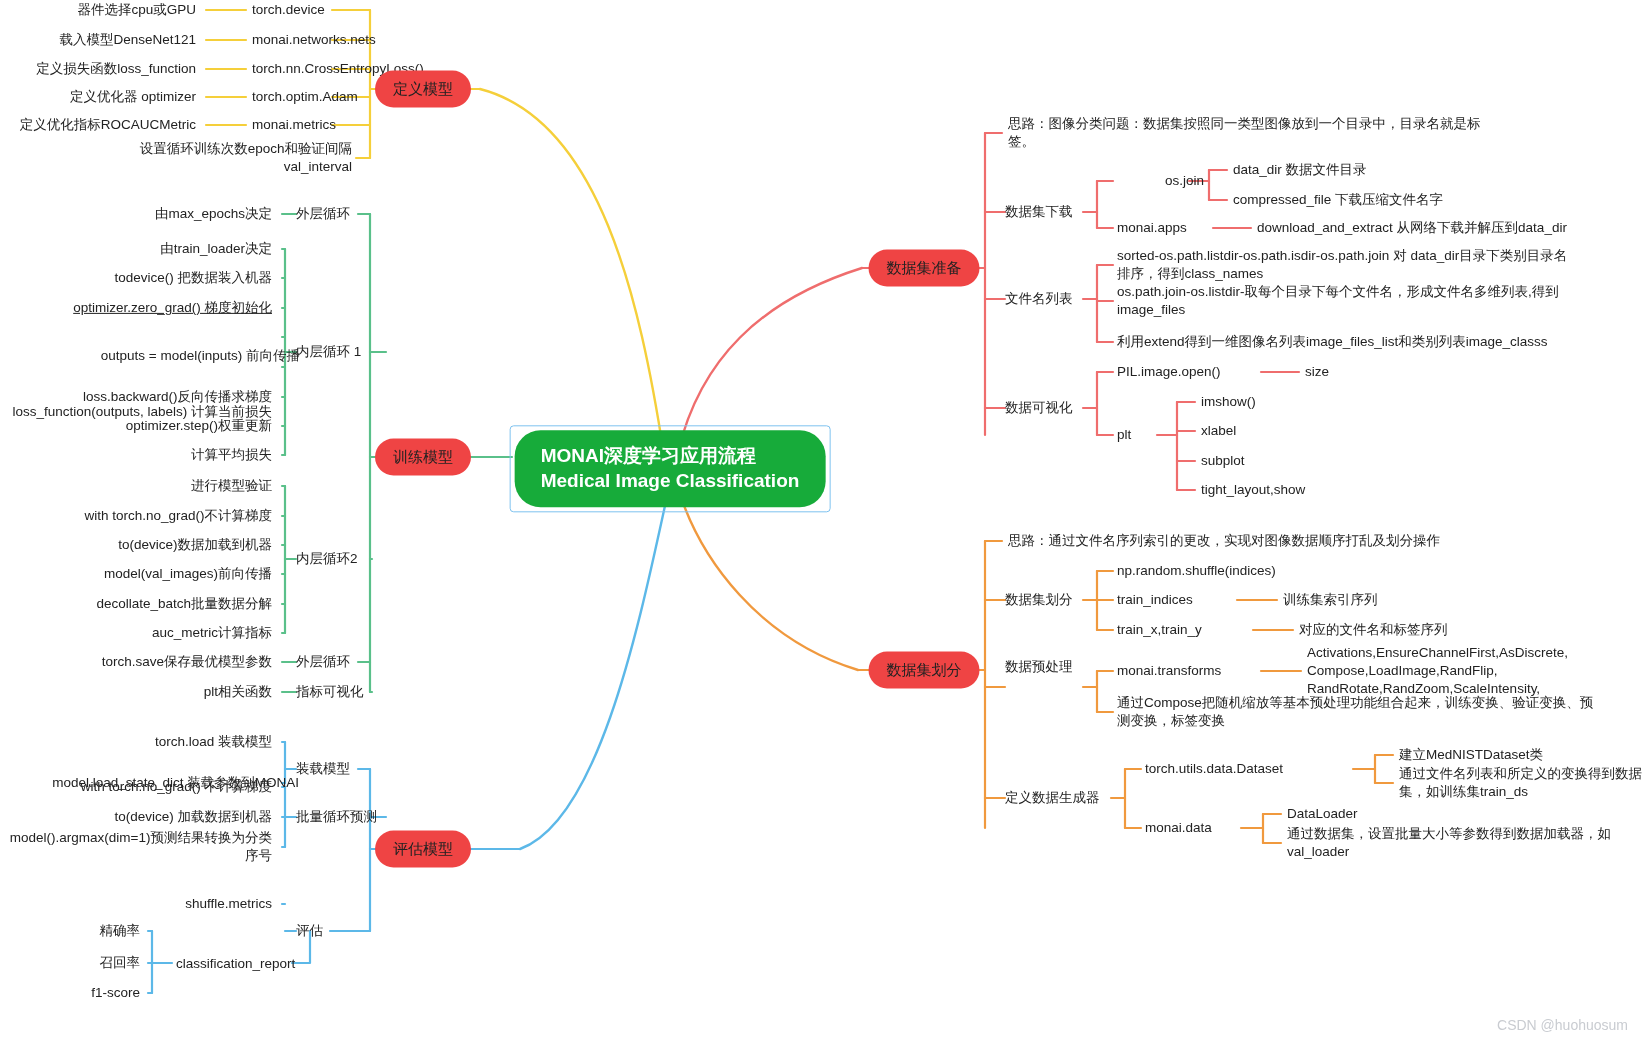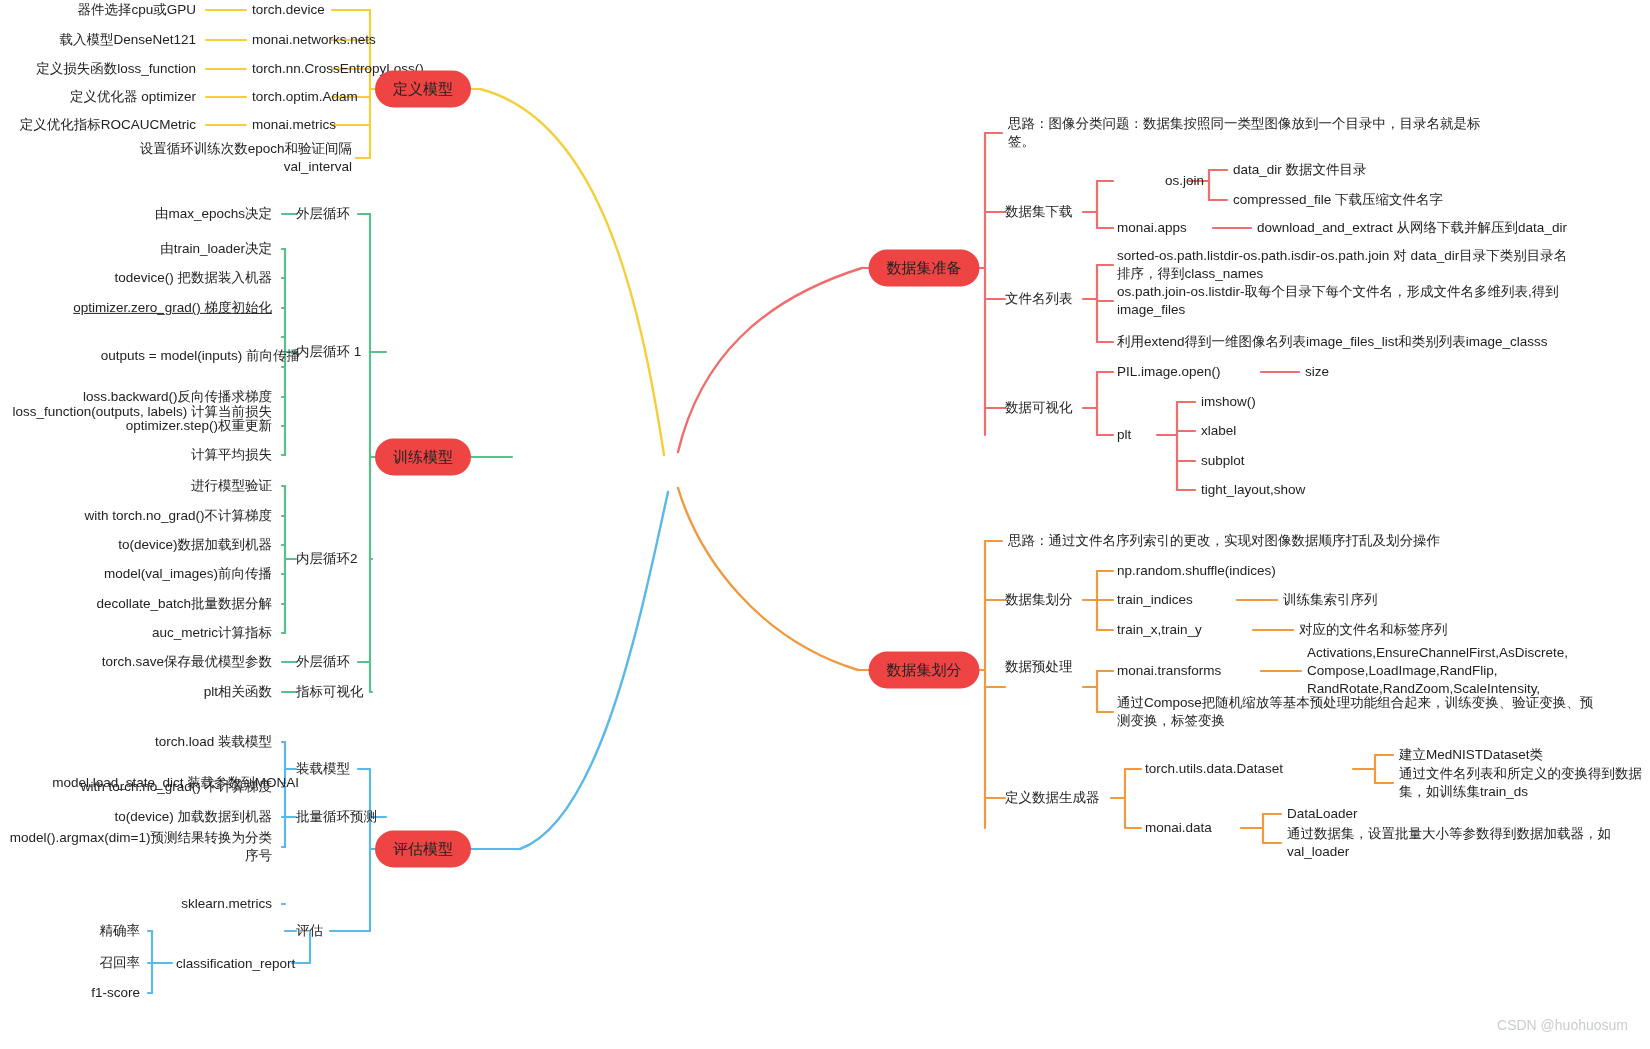--- a/index.html
+++ b/index.html
@@ -220,21 +220,21 @@
       <div class="node leaf r-anchor" style="left: 0px; top: 692px; text-align: right; width: 272px;">plt相关函数</div>
       <div class="sub" style="left: 296px; top: 692px; text-align: left;">指标可视化</div>
       <div class="pill" style="left: 423px; top: 457px;">训练模型</div>
       <div class="node leaf r-anchor" style="left: 0px; top: 742px; text-align: right; width: 272px;">torch.load 装载模型</div>
       <div class="node leaf r-anchor" style="left: 0px; top: 783px; text-align: right; width: 272px; margin-left: 27px;">model.load_state_dict 装载参数到MONAI</div>
       <div class="sub" style="left: 296px; top: 769px; text-align: left;">装载模型</div>
       <div class="node leaf r-anchor" style="left: 0px; top: 787px; text-align: right; width: 272px;">with torch.no_grad() 不计算梯度</div>
       <div class="node leaf r-anchor" style="left: 0px; top: 817px; text-align: right; width: 272px;">to(device) 加载数据到机器</div>
       <div class="node leaf r-anchor" style="left: 0px; top: 847px; text-align: right; width: 272px;">model().argmax(dim=1)预测结果转换为分类序号</div>
       <div class="sub" style="left: 296px; top: 817px; text-align: left;">批量循环预测</div>
-      <div class="node leaf r-anchor" style="left: 0px; top: 904px; text-align: right; width: 272px;">sklearn.metrics</div>
+      <div class="node leaf r-anchor" style="left: 0px; top: 904px; text-align: right; width: 272px;">shuffle.metrics</div>
       <div class="sub" style="left: 296px; top: 931px; text-align: left;">评估</div>
       <div class="node leaf r-anchor" style="left: 0px; top: 931px; text-align: right; width: 140px;">精确率</div>
       <div class="node leaf r-anchor" style="left: 0px; top: 963px; text-align: right; width: 140px;">召回率</div>
       <div class="node leaf r-anchor" style="left: 0px; top: 993px; text-align: right; width: 140px;">f1-score</div>
       <div class="sub" style="left: 176px; top: 963px; text-align: left;">classification_report</div>
       <div class="pill" style="left: 423px; top: 849px;">评估模型</div>
       <div class="node leaf l-anchor" style="left: 1008px; top: 133px; text-align: left;">思路：图像分类问题：数据集按照同一类型图像放到一个目录中，目录名就是标
 签。</div>
       <div class="sub" style="left: 1005px; top: 212px; text-align: left;">数据集下载</div>
       <div class="node leaf l-anchor" style="left: 1117px; top: 181px; text-align: left; margin-left: 48px;">os.join</div>
@@ -274,15 +274,18 @@
       <div class="sub" style="left: 1005px; top: 798px; text-align: left;">定义数据生成器</div>
       <div class="node leaf l-anchor" style="left: 1145px; top: 769px; text-align: left;">torch.utils.data.Dataset</div>
       <div class="node leaf l-anchor" style="left: 1399px; top: 755px; text-align: left;">建立MedNISTDataset类</div>
       <div class="node leaf l-anchor" style="left: 1399px; top: 783px; text-align: left;">通过文件名列表和所定义的变换得到数据集，如训练集train_ds</div>
       <div class="node leaf l-anchor" style="left: 1145px; top: 828px; text-align: left;">monai.data</div>
       <div class="node leaf l-anchor" style="left: 1287px; top: 814px; text-align: left;">DataLoader</div>
       <div class="node leaf l-anchor" style="left: 1287px; top: 843px; text-align: left;">通过数据集，设置批量大小等参数得到数据加载器，如val_loader</div>
       <div class="pill" style="left: 924px; top: 670px;">数据集划分</div>
     </div>
 
+  <div class="center-wrap" style="left:670px;top:469px;">
+    <div class="center"><span>MONAI深度学习应用流程</span><br><span>Medical Image Classification</span></div>
+  </div>
 
   <div class="watermark">CSDN @huohuosum</div>
 </div>
 
 </body></html>

